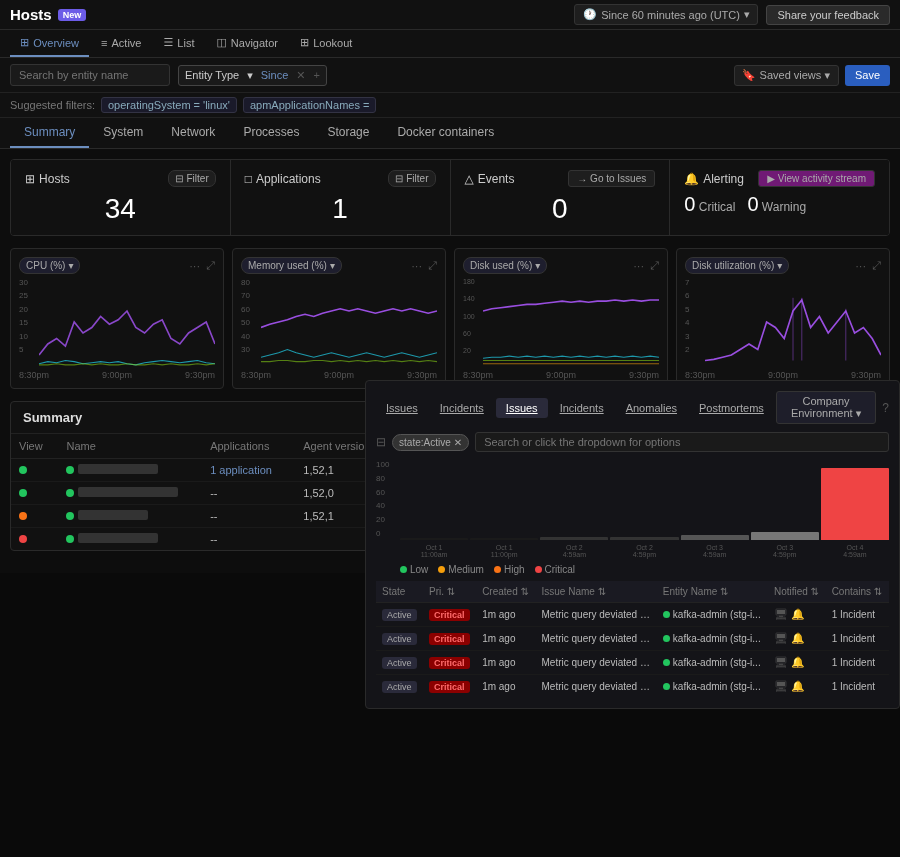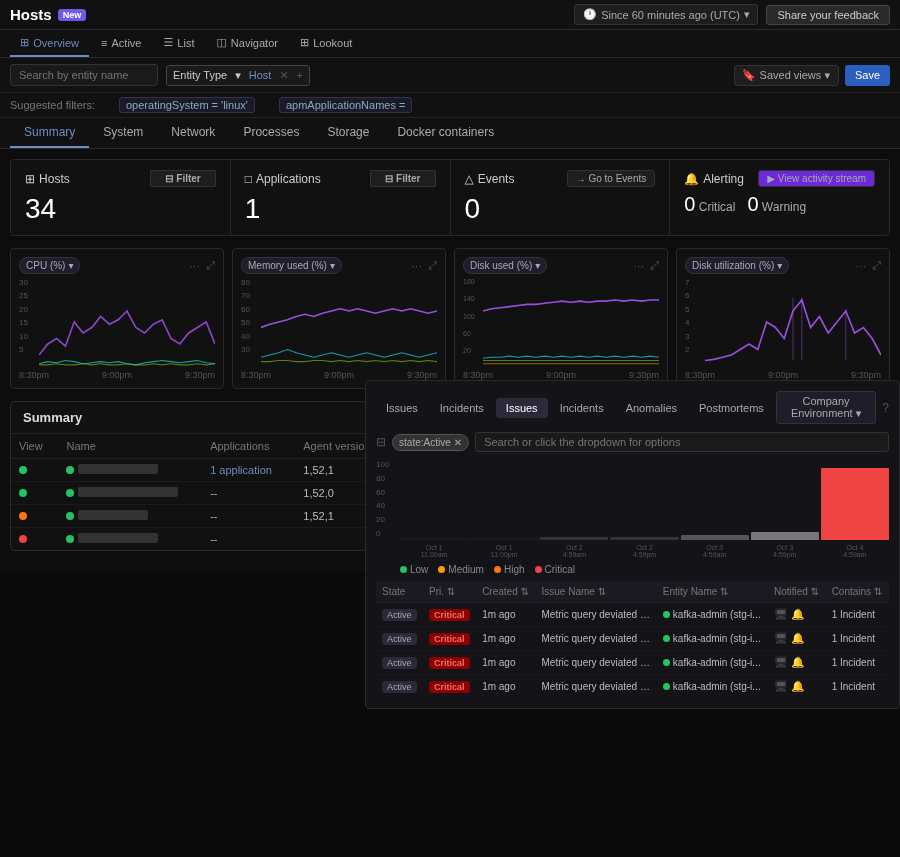--- a/index.html
+++ b/index.html
@@ -100,21 +100,21 @@
       gap: 8px;
       border-bottom: 1px solid #222;
     }
     .search-input {
       background: #1a1a1a;
       border: 1px solid #333;
       color: #ccc;
       padding: 4px 8px;
       border-radius: 3px;
       font-size: 11px;
-      width: 148px;
+      width: 160px;
     }
     .entity-filter {
       background: #1a1a1a;
       border: 1px solid #444;
       color: #ccc;
       padding: 3px 6px;
       border-radius: 3px;
       font-size: 11px;
       display: flex;
       align-items: center;
@@ -143,21 +143,21 @@
       font-size: 11px;
       cursor: pointer;
     }
 
     
     .suggested-filters {
       background: #111;
       padding: 4px 10px;
       display: flex;
       align-items: center;
-      gap: 24px;
+      gap: 6px;
       font-size: 11px;
       color: #777;
       border-bottom: 1px solid #222;
     }
     .filter-pill {
       background: #1a1a2a;
       border: 1px solid #334;
       color: #8ab;
       padding: 1px 6px;
       border-radius: 3px;
@@ -217,30 +217,30 @@
       color: #ccc;
       font-size: 12px;
       display: flex;
       align-items: center;
       gap: 4px;
     }
     .stat-filter-btn {
       background: #1e1e1e;
       border: 1px solid #333;
       color: #aaa;
-      padding: 2px 14px;
-      border-radius: 1px;
+      padding: 2px 6px;
+      border-radius: 7px;
       font-size: 10px;
       cursor: pointer;
-      font-weight: bold;
     }
     .stat-value {
       font-size: 28px;
       color: #fff;
       font-weight: 300;
+      text-align: center;
     }
     .stat-sub {
       display: flex;
       gap: 12px;
       margin-top: 4px;
     }
     .stat-sub-item {
       font-size: 12px;
       color: #aaa;
     }
@@ -252,21 +252,21 @@
     .go-events-btn {
       background: #1e1e1e;
       border: 1px solid #333;
       color: #aaa;
       padding: 2px 8px;
       border-radius: 3px;
       font-size: 10px;
       cursor: pointer;
     }
     .activity-btn {
-      background: #6d28d9;
+      background: #701a75;
       border: 1px solid #333;
       color: #aaa;
       padding: 2px 8px;
       border-radius: 3px;
       font-size: 10px;
       cursor: pointer;
     }
 
     
     .metrics-section {
@@ -422,20 +422,21 @@
       margin-bottom: 8px;
       align-items: center;
       justify-content: space-between;
     }
     .issues-tab {
       padding: 4px 10px;
       color: #aaa;
       cursor: pointer;
       font-size: 11px;
       border-radius: 3px;
+      text-decoration: underline;
     }
     .issues-tab.active {
       color: #fff;
       background: #2a2a3a;
     }
     .env-btn {
       background: #1e1e2a;
       border: 1px solid #333;
       color: #aaa;
       padding: 3px 8px;
@@ -620,21 +621,21 @@
       <span>⊞</span>
       <span>Lookout</span>
     </div>
   </div>
 
   <div class="search-bar">
     <input class="search-input" type="text" placeholder="Search by entity name" style="">
     <div class="entity-filter">
       <span>Entity Type</span>
       <span>▾</span>
-      <span style="color:#6c8ebf;">Host</span>
+      <span style="color:#6c8ebf;">Since</span>
       <span style="color:#555;">✕</span>
       <span style="color:#555;">+</span>
     </div>
     <div class="action-btns">
       <button class="saved-views-btn">
         <span>🔖</span>
         <span>Saved views</span>
         <span>▾</span>
       </button>
       <button class="save-btn">Save</button>
@@ -689,21 +690,21 @@
       </div>
 
       <div class="stat-block">
         <div class="stat-header">
           <span class="stat-title">
             <span>△</span>
             <span>Events</span>
           </span>
           <button class="go-events-btn">
             <span>→</span>
-            <span>Go to Events</span>
+            <span>Go to Issues</span>
           </button>
         </div>
         <div class="stat-value">0</div>
       </div>
 
       <div class="stat-block">
         <div class="stat-header">
           <span class="stat-title">
             <span>🔔</span>
             <span>Alerting</span>

